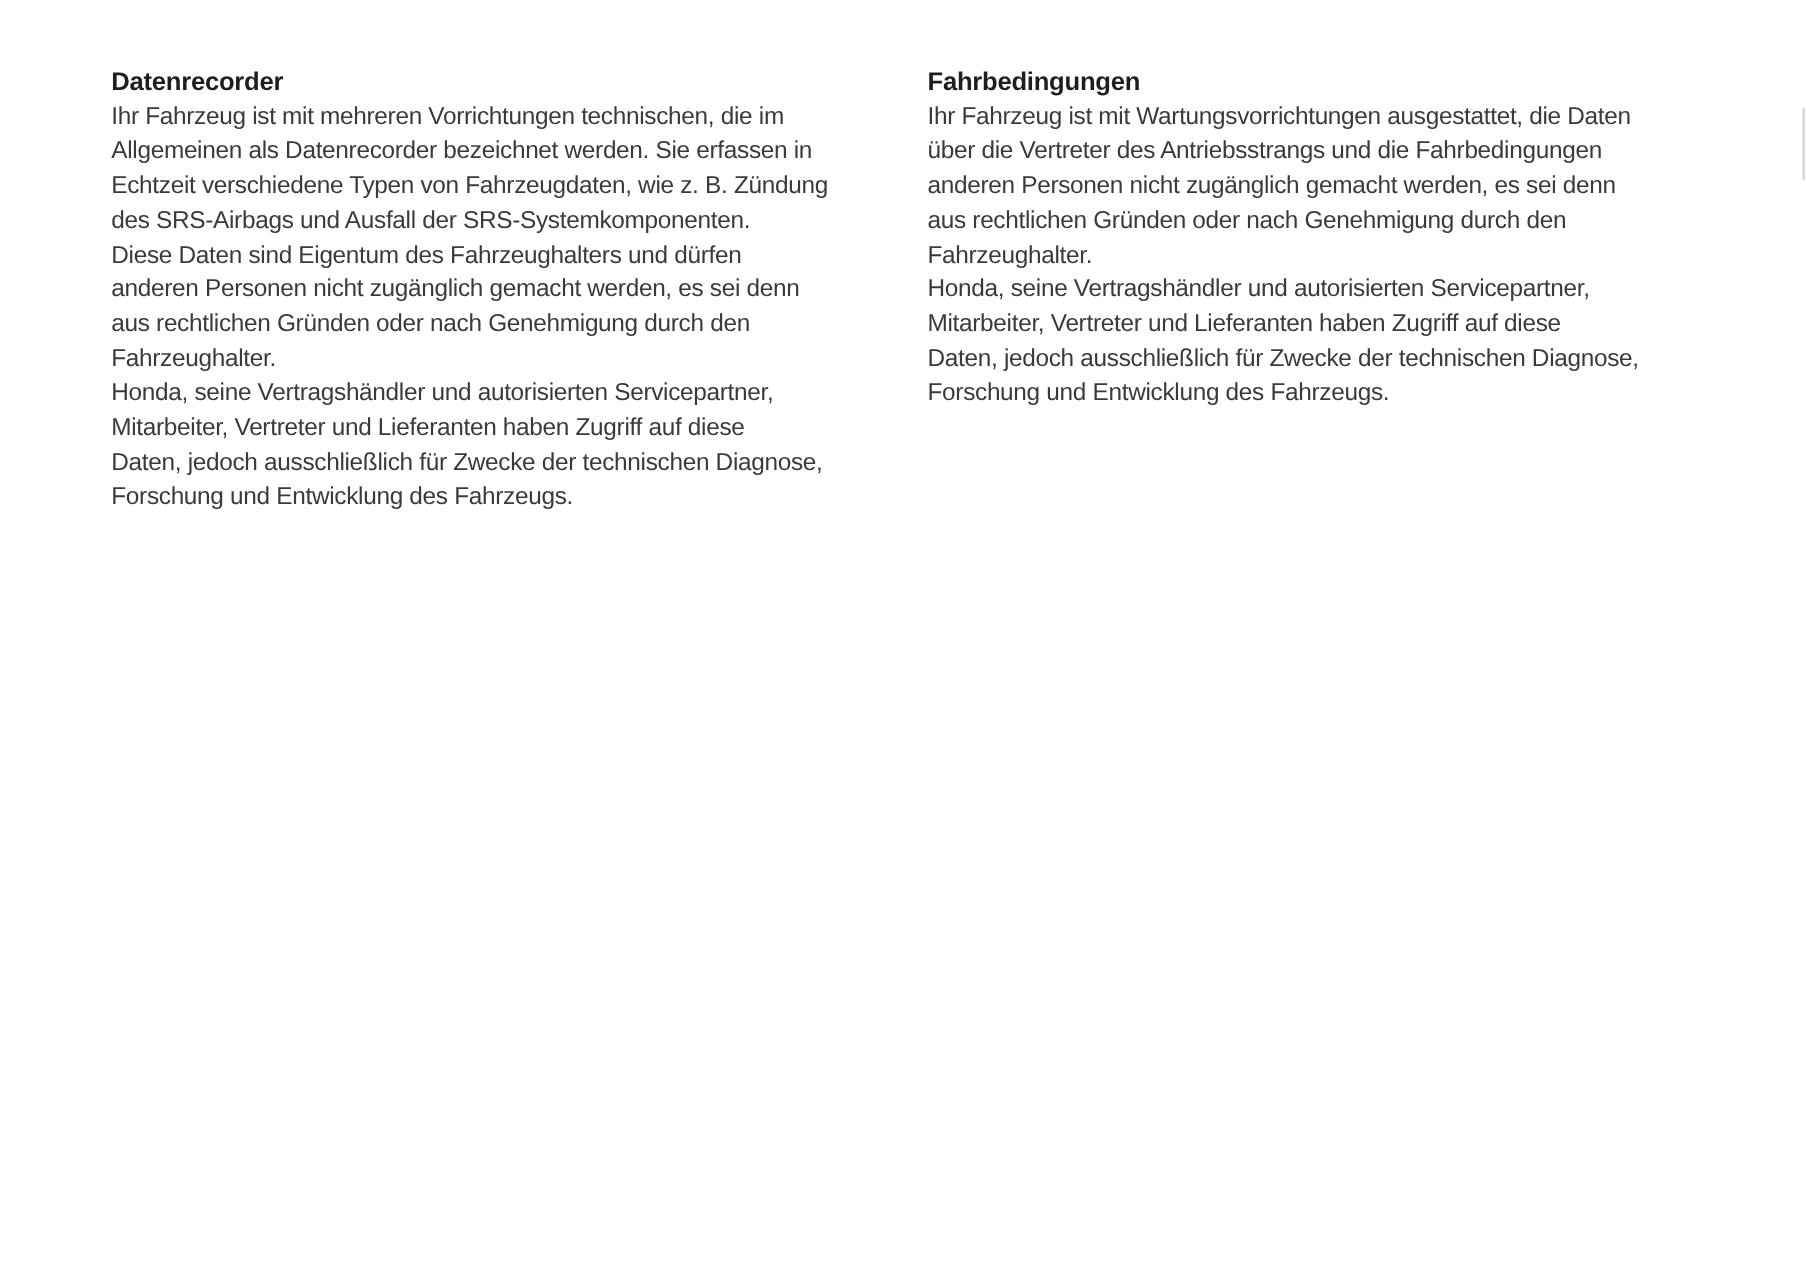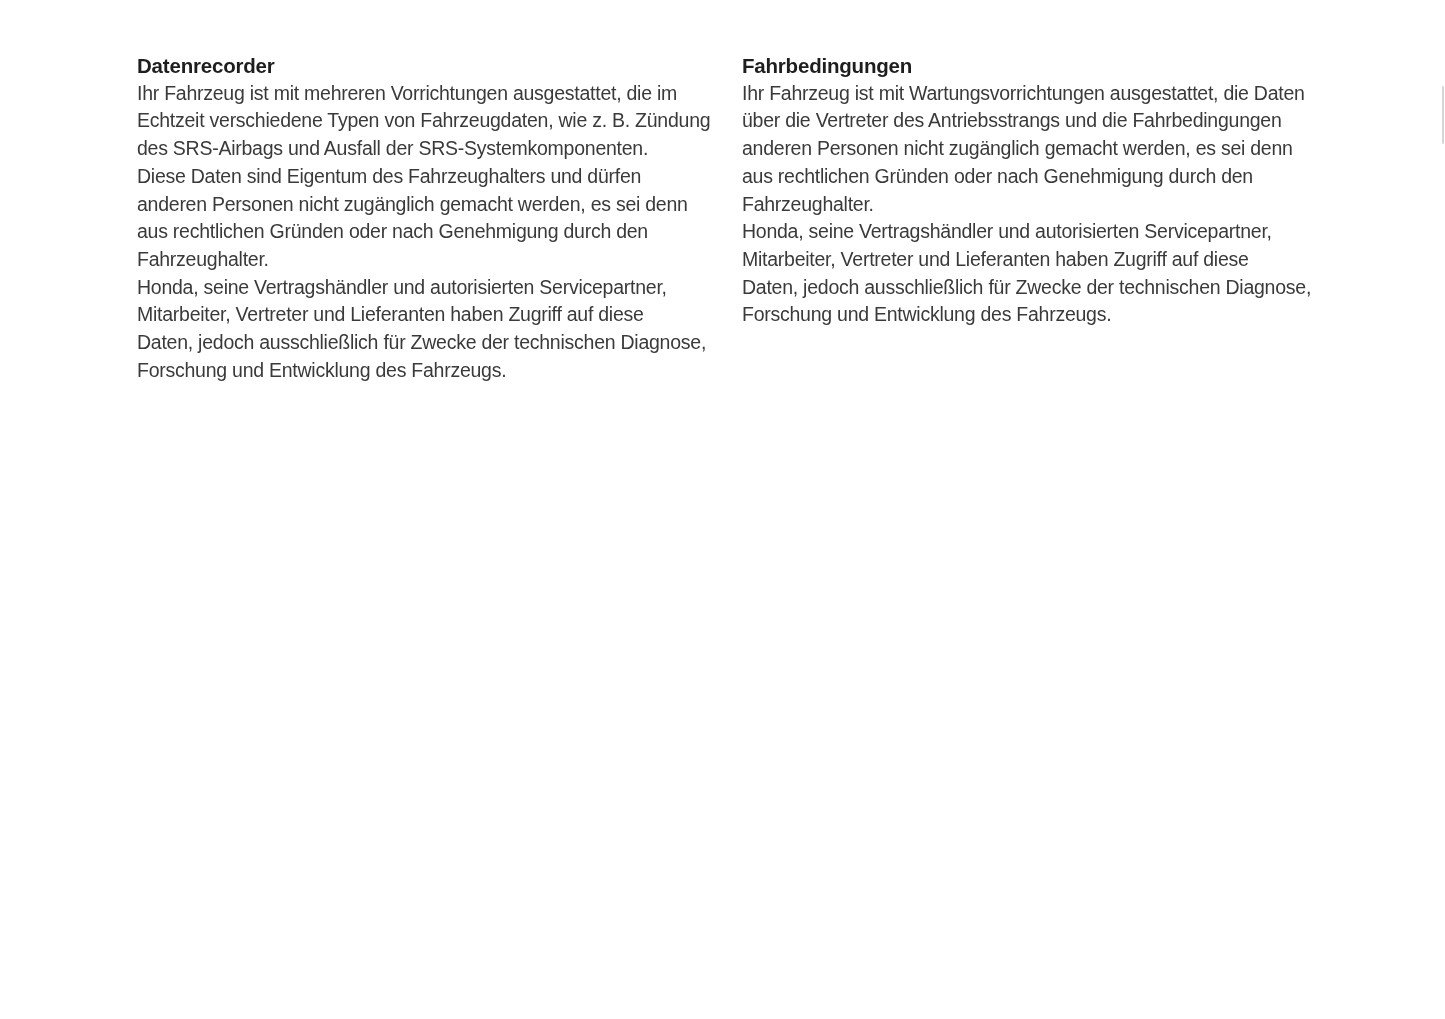--- a/index.html
+++ b/index.html
@@ -18,21 +18,21 @@
   .page {
     position: absolute;
     inset: 0;
     background: #ffffff;
   }
   .column {
     position: absolute;
     top: 52px;
     width: 640px;
   }
-  .column.left  { left: 89px; margin-left: 48px; }
+  .column.left  { left: 89px; }
   .column.right { left: 742px; }
   .section-heading {
     margin: 0;
     font-size: 20.5px;
     font-weight: 700;
     color: #1e1e1e;
     line-height: 27.7px;
     letter-spacing: -0.2px;
     white-space: nowrap;
   }
@@ -55,21 +55,22 @@
   }
 </style>
 </head>
 <body>
 
 <main class="page">
 
   <section class="column left">
     <h2 class="section-heading">Datenrecorder</h2>
     <div class="lines">
-        <div class="line">Ihr Fahrzeug ist mit mehreren Vorrichtungen ausgestattet, die im</div>
+        <div class="line">Ihr Fahrzeug ist mit mehreren Vorrichtungen technischen, die im</div>
+        <div class="line">Allgemeinen als Datenrecorder bezeichnet werden. Sie erfassen in</div>
         <div class="line">Echtzeit verschiedene Typen von Fahrzeugdaten, wie z. B. Zündung</div>
         <div class="line">des SRS-Airbags und Ausfall der SRS-Systemkomponenten.</div>
         <div class="line">Diese Daten sind Eigentum des Fahrzeughalters und dürfen</div>
         <div class="line">anderen Personen nicht zugänglich gemacht werden, es sei denn</div>
         <div class="line">aus rechtlichen Gründen oder nach Genehmigung durch den</div>
         <div class="line">Fahrzeughalter.</div>
         <div class="line">Honda, seine Vertragshändler und autorisierten Servicepartner,</div>
         <div class="line">Mitarbeiter, Vertreter und Lieferanten haben Zugriff auf diese</div>
         <div class="line">Daten, jedoch ausschließlich für Zwecke der technischen Diagnose,</div>
         <div class="line">Forschung und Entwicklung des Fahrzeugs.</div>

